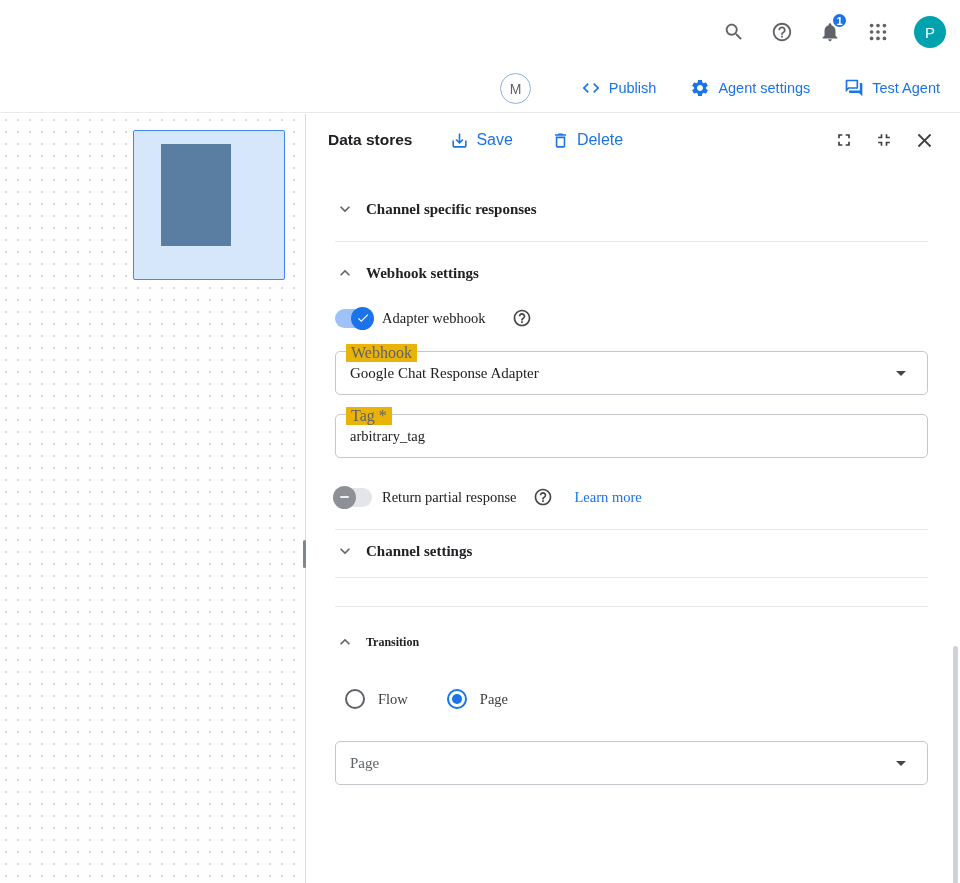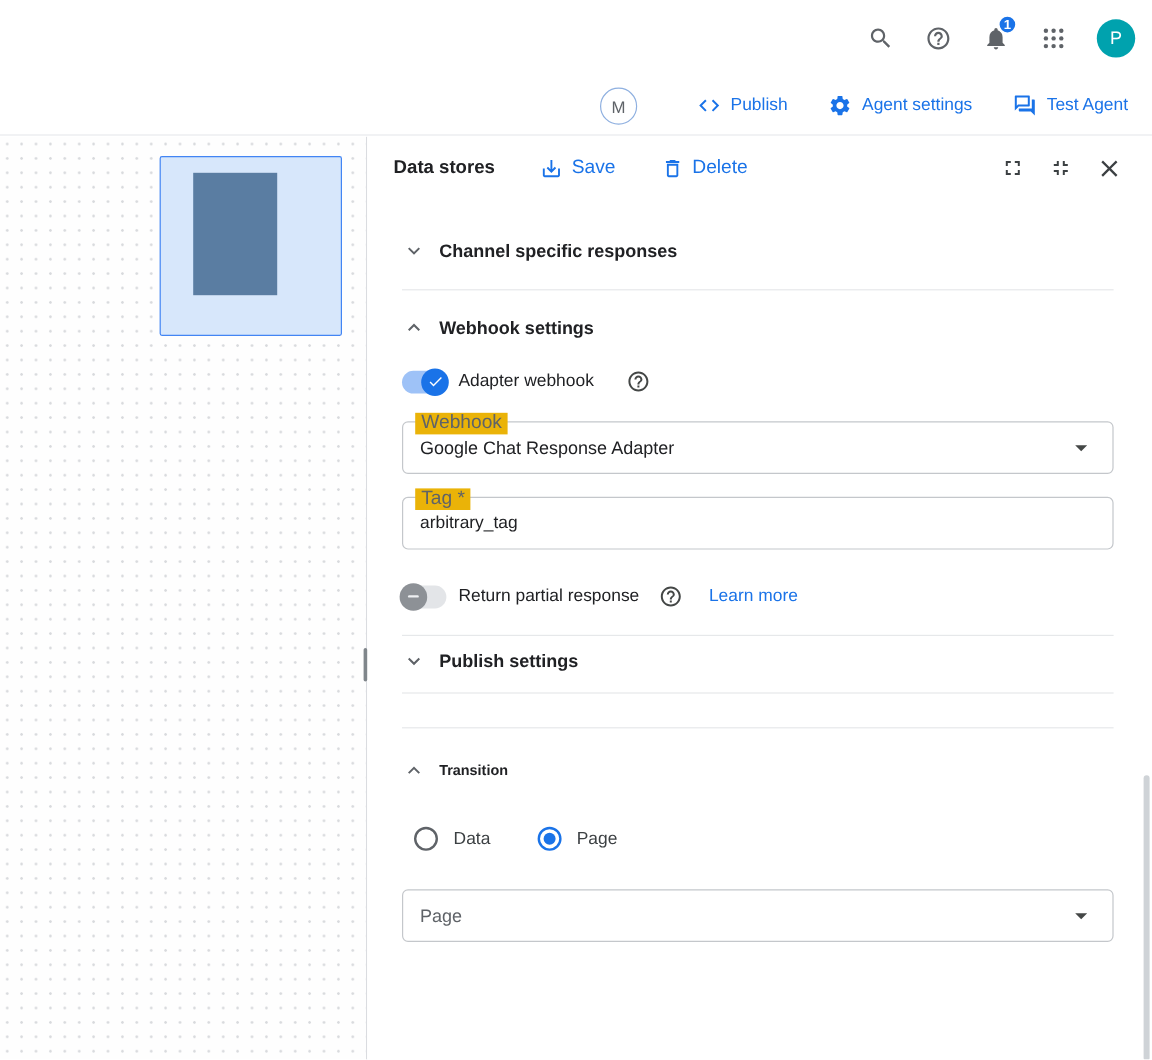--- a/index.html
+++ b/index.html
@@ -79,21 +79,21 @@
   }
   .ph-action svg { width:19px; height:19px; fill:currentColor; }
   .ph-right { margin-left:auto; display:flex; align-items:center; gap:12px; }
   .ph-icon {
     width:28px; height:28px; border:none; background:transparent; cursor:pointer;
     display:flex; align-items:center; justify-content:center; color:#3c4043;
   }
   .ph-icon svg { width:20px; height:20px; fill:currentColor; }
   .ph-icon.close svg { width:23px; height:23px; }
 
-  .panel-body { padding:0 32px 0 29px; }
+  .panel-body { padding:0 32px 0 29px;font-family:Liberation Serif, serif; }
   .divider { border:none; border-top:1px solid #e6e8ea; }
 
   .sect { display:flex; align-items:center; gap:11px; height:40px; cursor:pointer; }
   .sect .chev { width:20px; height:20px; fill:#5f6368; flex:none; }
   .chev.up { transform:rotate(180deg); }
   .sect-label { font-size:15px; font-weight:600; color:#202124; }
   .sect-label.lg { font-size:12px; }
 
   
   .toggle-row { display:flex; align-items:center; height:36px; }
@@ -313,36 +313,36 @@
             </svg>
         </button>
         <a class="learn-more">Learn more</a>
       </div>
       <hr class="divider mt14">
 
       <div class="sect mt1">
         <svg class="chev" viewBox="0 0 24 24">
             <path d="M7.41 8.59 12 13.17l4.59-4.58L18 10l-6 6-6-6z"></path>
           </svg>
-        <span class="sect-label">Publish settings</span>
+        <span class="sect-label">Channel settings</span>
       </div>
       <hr class="divider mt6">
 
       <hr class="divider mt28">
 
       <div class="sect mt15">
         <svg class="chev up" viewBox="0 0 24 24">
             <path d="M7.41 8.59 12 13.17l4.59-4.58L18 10l-6 6-6-6z"></path>
           </svg>
         <span class="sect-label lg">Transition</span>
       </div>
 
       <div class="radio-row mt19">
         <span class="radio unchecked"></span>
-        <span class="radio-label">Data</span>
+        <span class="radio-label">Flow</span>
         <span class="radio checked" style="margin-left:39px"></span>
         <span class="radio-label">Page</span>
       </div>
 
 
       <div class="field mt24">
         <span class="field-value placeholder">Page</span>
         <svg class="caret" viewBox="0 0 24 24">
             <path d="M7 10l5 5 5-5z"></path>
           </svg>

